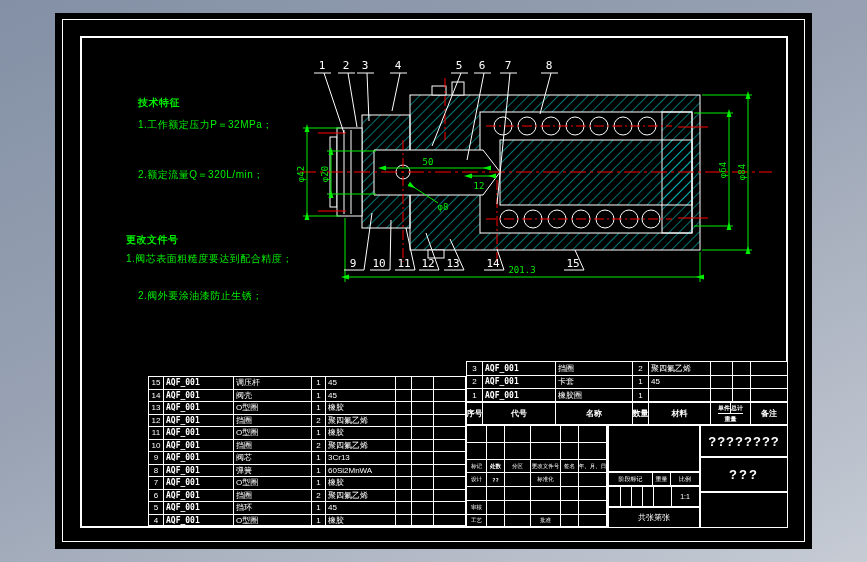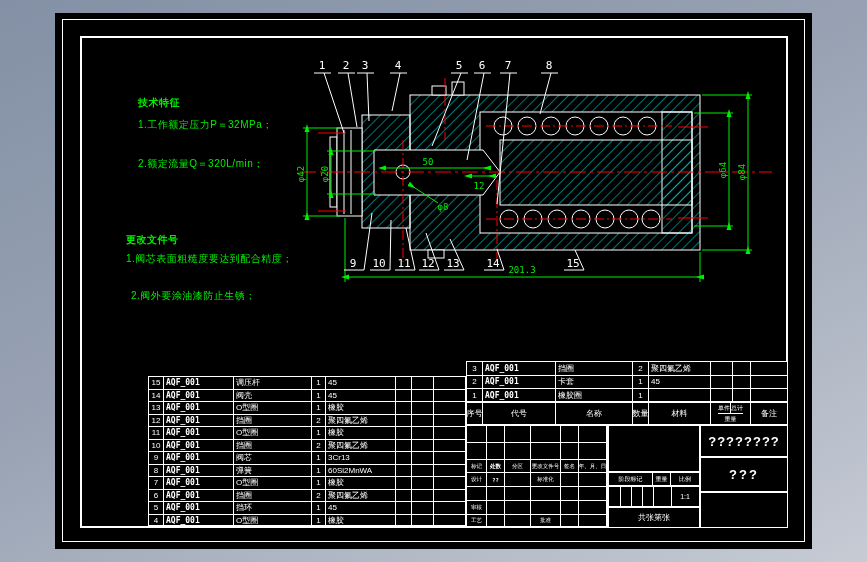--- a/index.html
+++ b/index.html
@@ -19,21 +19,21 @@
     display:flex;align-items:center;padding:0 2px;overflow:hidden;white-space:nowrap;box-sizing:border-box;}
   #bom-left{left:148px;top:376px;width:318px;height:150px;
     grid-template-columns:15px 70px 78px 14px 70px 16px 22px 32px;grid-auto-rows:12.5px;}
   #bom-right{left:466px;top:361px;width:322px;height:41px;
     grid-template-columns:16px 73px 77px 16px 62px 22px 18px 37px;grid-auto-rows:13.6px;}
   #bom-left .c0,#bom-left .c3,#bom-right .c0,#bom-right .c3{justify-content:center;padding:0;}
   .code{font-family:"DejaVu Sans Mono",monospace;font-weight:bold;}
   #bom-header{left:466px;top:402px;width:322px;height:23px;display:flex;position:absolute;
     box-sizing:border-box;border:1px solid #fff;background:#000;color:#fff;}
   #bom-header .h{border-right:1px solid #fff;display:flex;align-items:center;justify-content:center;
-    font-size:8px;font-weight:normal;box-sizing:border-box;overflow:hidden;white-space:nowrap;}
+    font-size:8px;font-weight:bold;box-sizing:border-box;overflow:hidden;white-space:nowrap;}
   #bom-header .split{display:flex;flex-direction:column;}
   #bom-header .split .top{display:flex;flex:1;border-bottom:1px solid #fff;}
   #bom-header .split .top div{flex:1;display:flex;align-items:center;justify-content:center;
     font-size:6px;overflow:hidden;}
   #bom-header .split .top div:first-child{border-right:1px solid #fff;}
   #bom-header .split .bot{flex:1;display:flex;align-items:center;justify-content:center;font-size:6px;}
   
   #titleblock{position:absolute;left:466px;top:425px;width:322px;height:103px;}
   #titleblock .box{position:absolute;box-sizing:border-box;border:1px solid #fff;background:#000;color:#fff;
     display:flex;align-items:center;justify-content:center;overflow:hidden;}
@@ -55,24 +55,24 @@
 </head>
 <body>
 
 <div class="screen">
   <div class="sheet"></div>
   <div class="frame" id="outer-frame"></div>
   <div class="frame" id="inner-frame"></div>
 
   <div class="note title" style="left:138px;top:96px">技术特征</div>
   <div class="note" style="left:138px;top:118px">1.工作额定压力P＝32MPa；</div>
-  <div class="note" style="left:138px;top:157px">2.额定流量Q＝320L/min；</div>
+  <div class="note" style="left:138px;top:168px">2.额定流量Q＝320L/min；</div>
   <div class="note title" style="left:126px;top:233px">更改文件号</div>
   <div class="note" style="left:126px;top:252px">1.阀芯表面粗糙度要达到配合精度；</div>
-  <div class="note" style="left:131px;top:289px">2.阀外要涂油漆防止生锈；</div>
+  <div class="note" style="left:138px;top:289px">2.阀外要涂油漆防止生锈；</div>
 
   <svg class="draw" width="867" height="562" viewBox="0 0 867 562">
     <defs>
       <pattern id="hatch" width="7" height="7" patternUnits="userSpaceOnUse" patternTransform="rotate(45)">
         <line x1="0" y1="0" x2="0" y2="7" stroke="#00e5e5" stroke-width="1"></line>
       </pattern>
       <marker id="ga" markerWidth="8" markerHeight="8" refX="4" refY="4" orient="auto">
         <path d="M0,4 L8,1.5 L8,6.5 Z" fill="#00ee00"></path>
       </marker>
     </defs>

